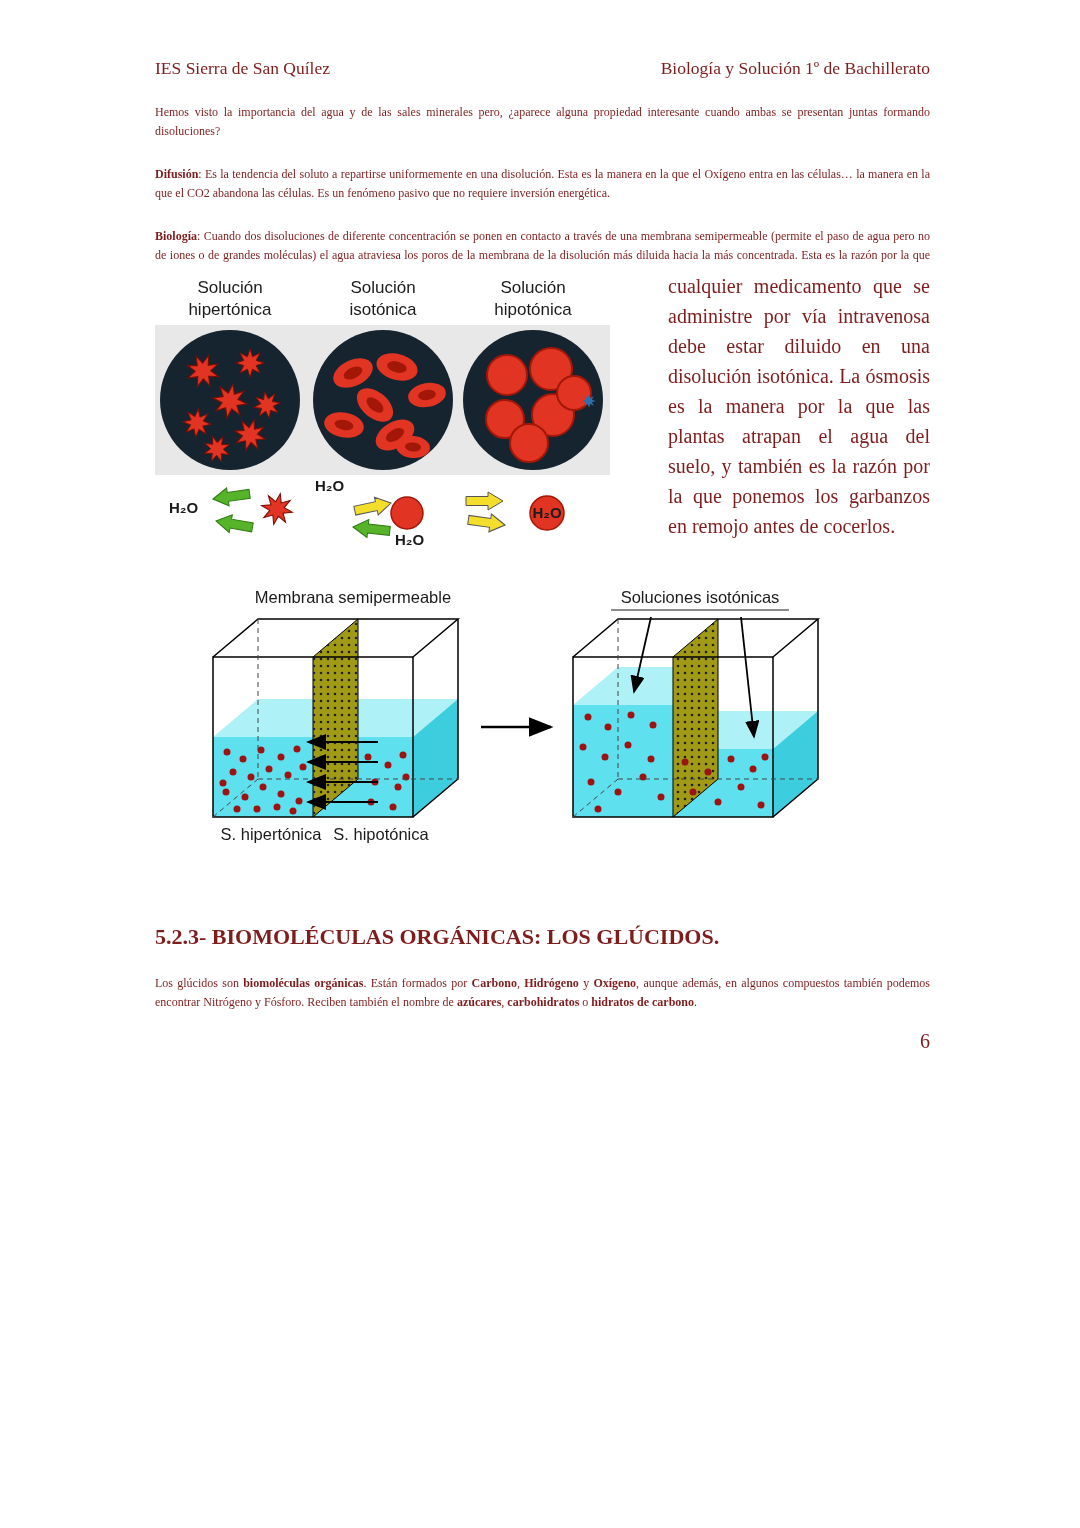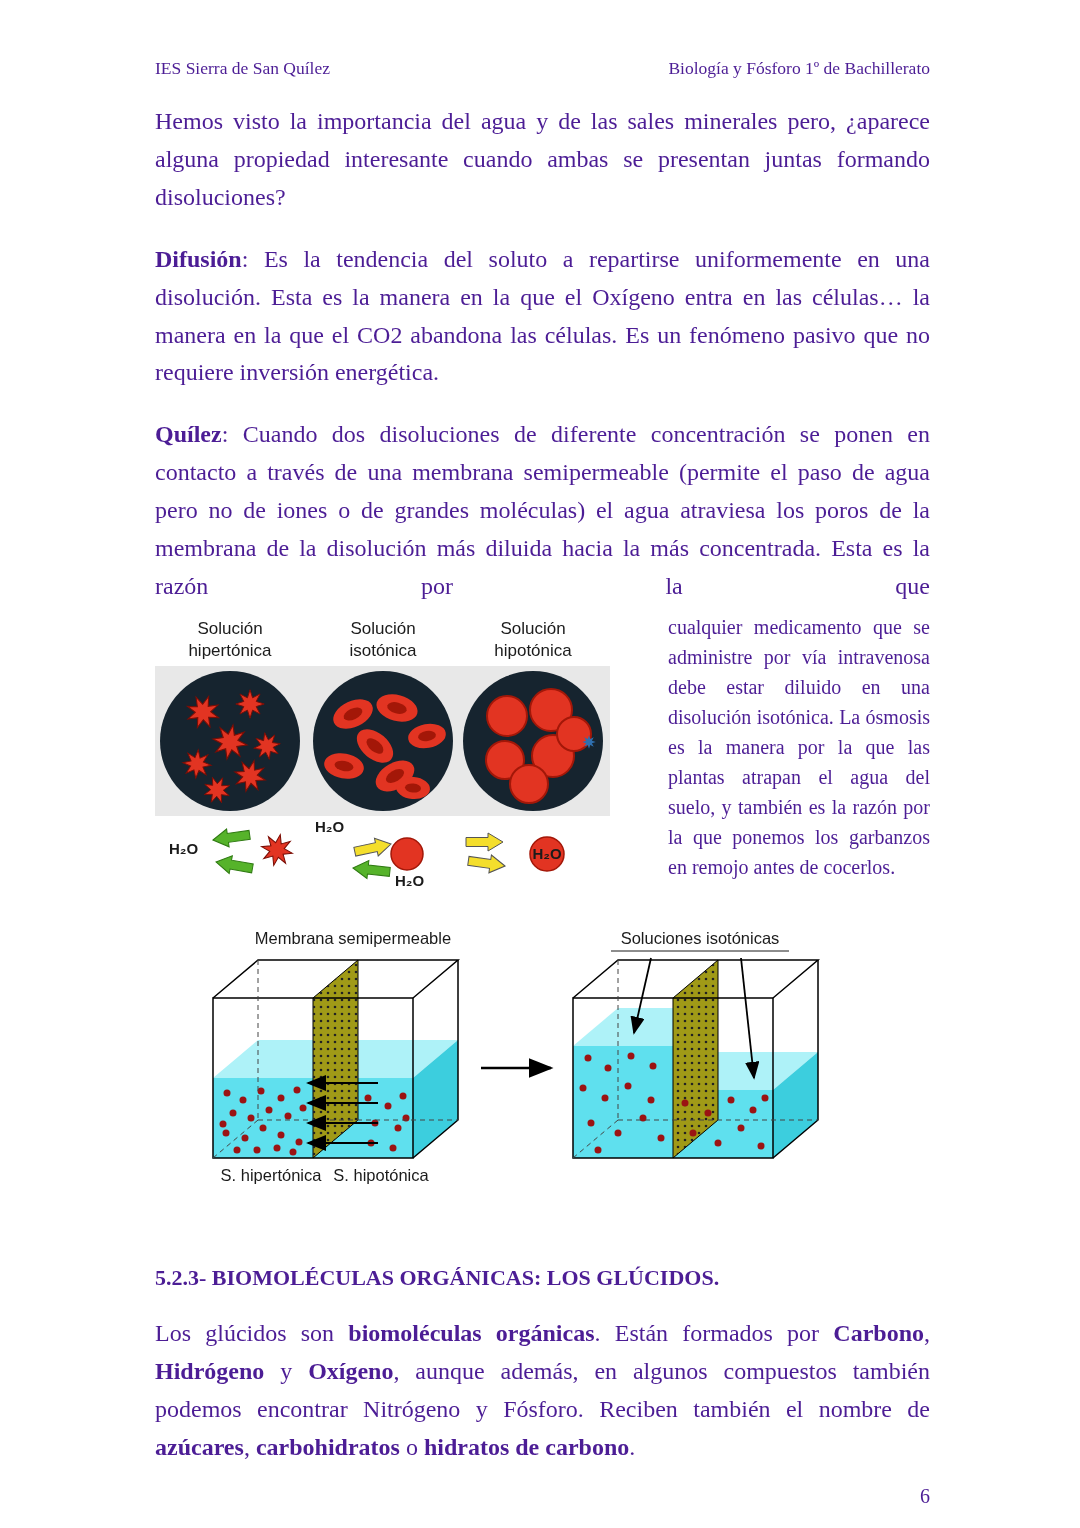--- a/index.html
+++ b/index.html
@@ -1,52 +1,52 @@
 <!DOCTYPE html>
 <html lang="es"><head>
 <meta charset="utf-8">
 <style>
   html,body { margin:0; padding:0; background:#ffffff; }
   .page {
     width:1080px; height:1528px; background:#ffffff; position:relative;
     box-sizing:border-box; padding:58px 150px 0 155px;
-    font-family:"Liberation Serif", serif; color:#4c1d95;
+    font-family:"Liberation Serif", serif; color:#7f1d1d;
   }
   .hdr { display:flex; justify-content:space-between; font-size:17.5px; }
   h1.title { font-size:21px; margin:46px 0 0 0; letter-spacing:0.2px; }
-  p.body { font-size:24px; line-height:1.58; text-align:justify; margin:24px 0 0 0; }
+  p.body { font-size:12px; line-height:1.58; text-align:justify; margin:24px 0 0 0; }
   p.body.justify-last { text-align-last:justify; }
   .osmo-wrap { margin-top:6px; overflow:hidden; }
   figure.cells-fig { float:left; width:499px; margin:2px 14px 0 0; padding:0; }
   p.cont { font-size:20px; line-height:1.5; text-align:justify; margin:0; }
   .membrane-fig { clear:both; margin:30px 0 0 38px; }
   h2.sec { font-size:22px; margin:68px 0 0 0; }
   p.funciones { font-size:20px; font-weight:bold; margin:32px 0 0 0; }
   .pageno { text-align:right; font-size:20px; margin-top:18px; }
   svg text { font-family:"Liberation Sans", sans-serif; fill:#1b1b1b; }
   svg .flabel { font-size:17px; }
   svg .h2o { font-size:15px; font-weight:600; }
   svg .dlabel { font-size:16.5px; }
 </style>
 </head>
 <body>
 
 <div class="page">
 
   <div class="hdr">
     <span>IES Sierra de San Quílez</span>
-    <span>Biología y Fósforo 1º de Bachillerato</span>
+    <span>Biología y Solución 1º de Bachillerato</span>
   </div>
 
 
   <p class="body">Hemos visto la importancia del agua y de las sales minerales pero, ¿aparece alguna propiedad interesante cuando ambas se presentan juntas formando disoluciones?</p>
 
   <p class="body"><strong>Difusión</strong><span>: Es la tendencia del soluto a repartirse uniformemente en una disolución. Esta es la manera en la que el Oxígeno entra en las células… la manera en la que el CO2 abandona las células. Es un fenómeno pasivo que no requiere inversión energética.</span></p>
 
-  <p class="body justify-last"><strong>Quílez</strong><span>: Cuando dos disoluciones de diferente concentración se ponen en contacto a través de una membrana semipermeable (permite el paso de agua pero no de iones o de grandes moléculas) el agua atraviesa los poros de la membrana de la disolución más diluida hacia la más concentrada. Esta es la razón por la que</span></p>
+  <p class="body justify-last"><strong>Biología</strong><span>: Cuando dos disoluciones de diferente concentración se ponen en contacto a través de una membrana semipermeable (permite el paso de agua pero no de iones o de grandes moléculas) el agua atraviesa los poros de la membrana de la disolución más diluida hacia la más concentrada. Esta es la razón por la que</span></p>
 
   <div class="osmo-wrap">
     <figure class="cells-fig">
       <svg width="455" height="280" viewBox="0 0 455 280">
         <defs>
           <polygon id="star" points="15,0 6.5,2.7 10.6,10.6 2.7,6.5 0,15 -2.7,6.5 -10.6,10.6 -6.5,2.7 -15,0 -6.5,-2.7 -10.6,-10.6 -2.7,-6.5 0,-15 2.7,-6.5 10.6,-10.6 6.5,-2.7"></polygon>
           <path id="arr" d="M0 0 L15 -9 L15 -4.5 L37 -4.5 L37 4.5 L15 4.5 L15 9 Z"></path>
         </defs>
 
         <text class="flabel" x="75" y="20" text-anchor="middle">Solución</text>

